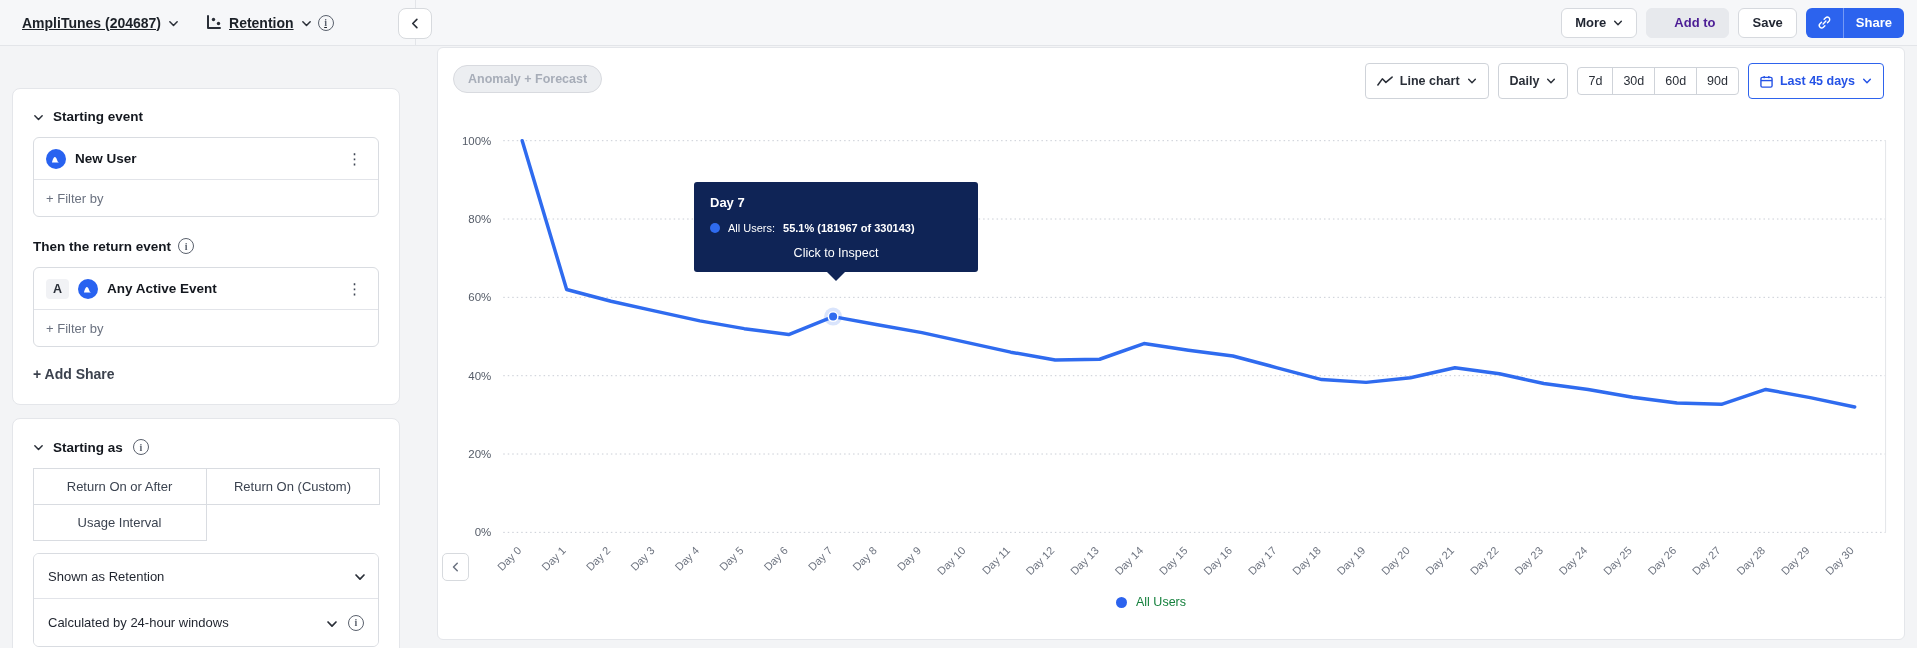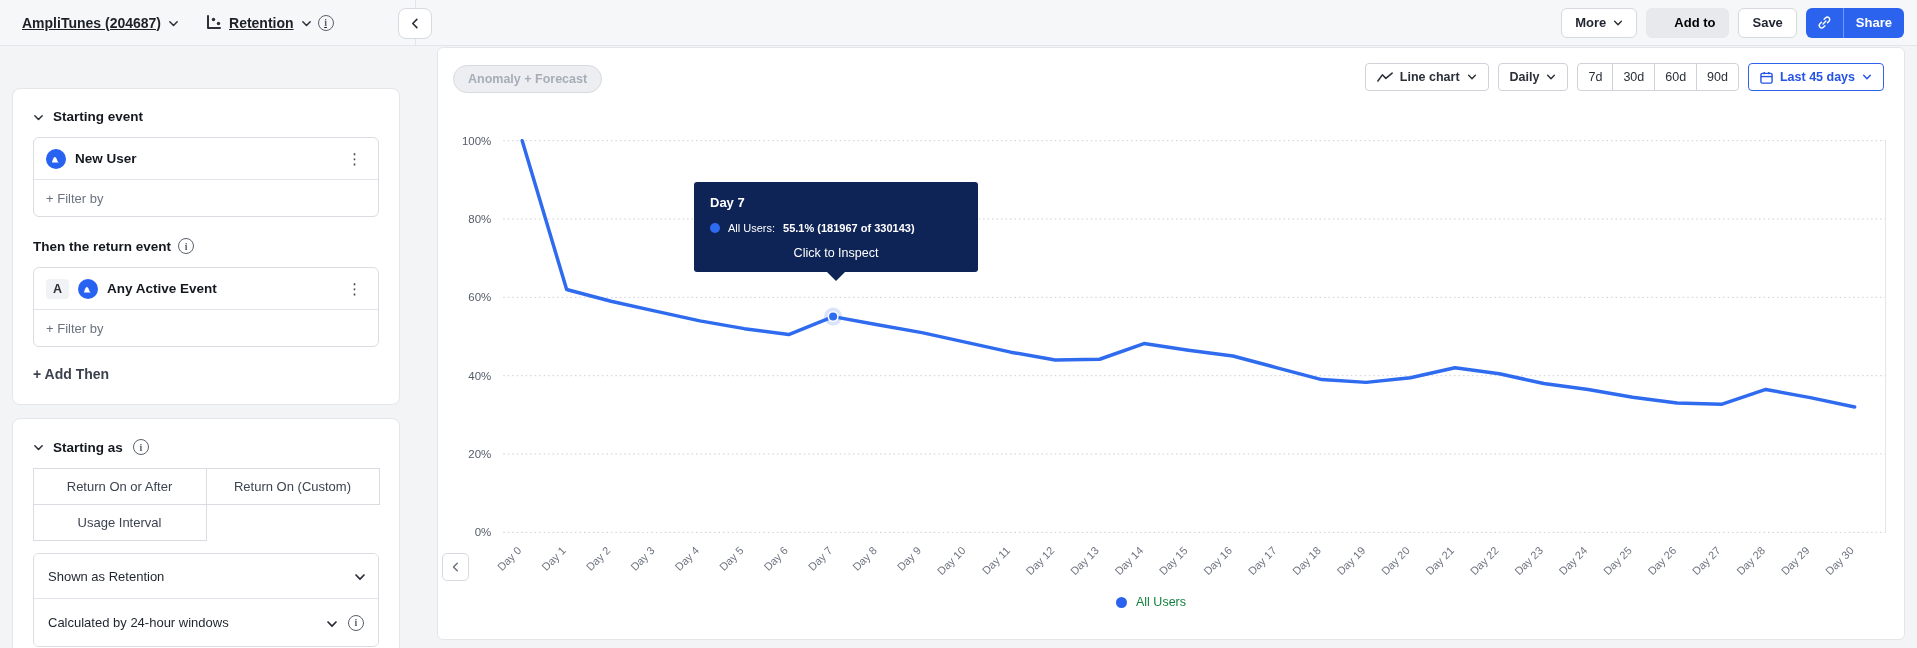--- a/index.html
+++ b/index.html
@@ -17,21 +17,21 @@
   .chev{width:10px;height:10px;display:inline-block;}
   .chev svg,.icon-svg{display:block;}
   .vdivider{position:absolute;left:415px;top:0;bottom:0;width:1px;background:#e3e5e9;}
   .collapse-btn{position:absolute;left:398px;top:8px;width:34px;height:31px;background:#fff;
     border:1px solid #d7dade;border-radius:8px;display:flex;align-items:center;justify-content:center;
     cursor:pointer;z-index:5;color:#2a2f38;}
   .topbar-right{display:flex;align-items:center;gap:9px;padding-right:13px;}
   .btn{height:30px;display:inline-flex;align-items:center;gap:7px;padding:0 13px;border-radius:6px;
     background:#fff;border:1px solid #d6d9de;font-size:13px;font-weight:600;color:#1f2430;cursor:pointer;
     font-family:"Liberation Sans",sans-serif;}
-  .btn.disabled{background:#e7e9ed;border-color:#e7e9ed;color:#000000;cursor:default;padding-left:27px;}
+  .btn.disabled{background:#e7e9ed;border-color:#e7e9ed;color:#4c1d95;cursor:default;padding-left:27px;}
   .btn-split{display:inline-flex;height:30px;border-radius:6px;overflow:hidden;cursor:pointer;}
   .btn-split .seg{background:#2c63ee;color:#fff;display:flex;align-items:center;padding:0 12px;
     font-weight:600;font-size:13px;}
   .btn-split .seg.icon-seg{border-right:1px solid rgba(255,255,255,.35);padding:0 11px;}
   
   .sidebar{position:absolute;top:46px;left:0;width:420px;bottom:0;padding:42px 20px 0 12px;
     display:flex;flex-direction:column;gap:13px;}
   .panel{background:#fff;border:1px solid #e4e6ea;border-radius:8px;padding:20px 20px 22px;}
   .sec-head{display:flex;align-items:center;gap:10px;margin-bottom:13px;}
   .sec-title{font-weight:700;font-size:13.5px;color:#14181f;}
@@ -62,21 +62,21 @@
   .info-ic{width:16px;height:16px;border-radius:50%;border:1.4px solid #5a616d;color:#5a616d;
     display:inline-flex;align-items:center;justify-content:center;font-size:10px;font-weight:700;
     font-family:"Liberation Serif",serif;flex:none;cursor:pointer;}
   
   .chart-card{position:absolute;left:437px;top:47px;width:1468px;height:593px;background:#fff;
     border:1px solid #e4e6ea;border-radius:6px;}
   .anomaly-btn{position:absolute;left:15px;top:17px;height:28px;padding:0 14px;border-radius:14px;
     background:#eceef1;border:1px solid #d8dadf;color:#a7adb8;font-size:12.5px;font-weight:600;
     display:flex;align-items:center;cursor:default;}
   .chart-controls{position:absolute;right:20px;top:15px;display:flex;align-items:center;gap:9px;}
-  .ctl-btn{height:28px;display:inline-flex;align-items:center;gap:7px;padding:0 11px;
+  .ctl-btn{height:36px;display:inline-flex;align-items:center;gap:7px;padding:0 11px;
     background:#fff;border:1px solid #cfd3d9;border-radius:4px;font-size:12.5px;font-weight:600;
     color:#2a2f38;cursor:pointer;}
   .seg-group{display:flex;height:28px;border:1px solid #cfd3d9;border-radius:4px;overflow:hidden;background:#fff;}
   .seg-cell{padding:0 10px;display:flex;align-items:center;font-size:12.5px;color:#2a2f38;cursor:pointer;
     border-left:1px solid #cfd3d9;}
   .seg-cell:first-child{border-left:none;}
   .ctl-btn.daterange{border:1.5px solid #2e63ed;color:#2553e6;font-weight:700;}
   .chart-svg{position:absolute;inset:0;width:100%;height:100%;}
   
   .ctooltip{position:absolute;left:256px;top:134px;width:284px;background:#0f2456;color:#fff;
@@ -189,21 +189,21 @@
           <svg width="12" height="12" viewBox="0 0 16 16">
               <path d="M2.5 12.5 C5 3.5, 7.5 3.5, 9.3 9 C10 11.1, 10.6 12.5, 12.4 12.5 L2.5 12.5 Z" fill="#ffffff"></path>
             </svg>
         </span>
         <span class="event-name">Any Active Event</span>
         <span class="kebab">⋮</span>
       </div>
       <div class="filter-row">+ Filter by</div>
     </div>
 
-    <span class="add-event">+ Add Then</span>
+    <span class="add-event">+ Add Share</span>
   </section>
 
   <section class="panel">
     <div class="sec-head">
       <span class="chev">
         <svg class="icon-svg" width="11" height="11" viewBox="0 0 12 12">
             <polyline points="2,4 6,8.2 10,4" fill="none" stroke="#2a2f38" stroke-width="1.6" stroke-linecap="round" stroke-linejoin="round"></polyline>
           </svg>
       </span>
       <span class="sec-title">Starting as</span>

